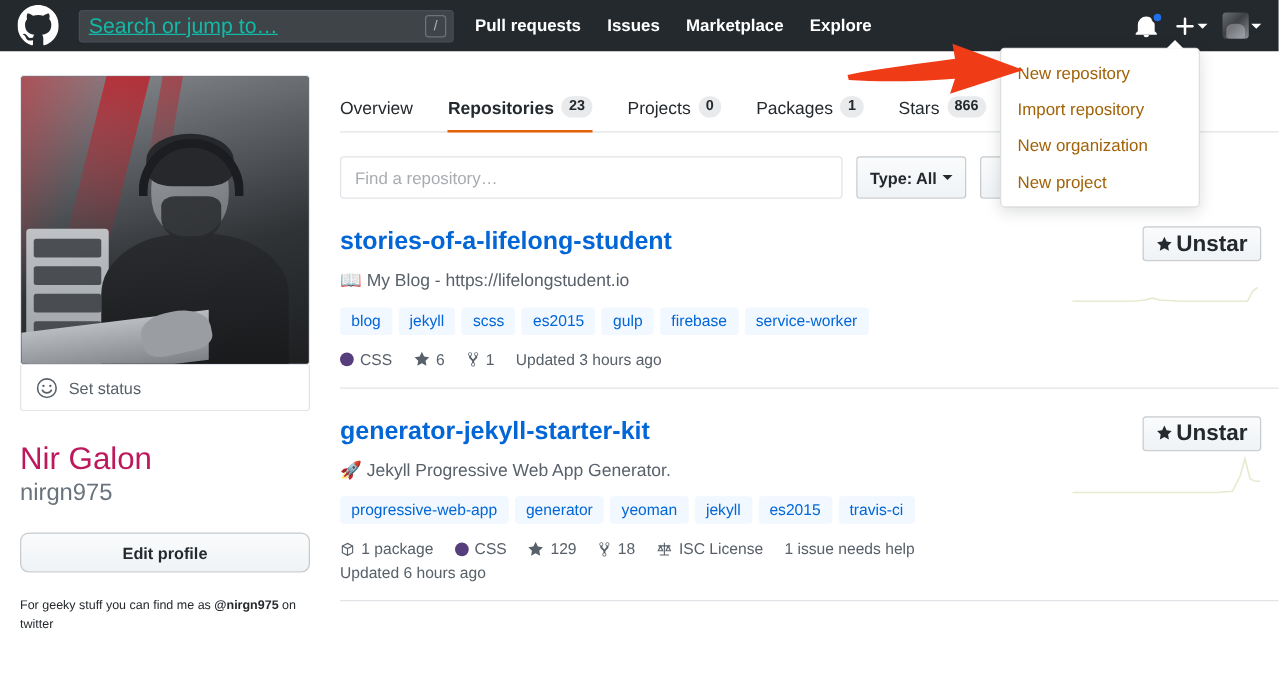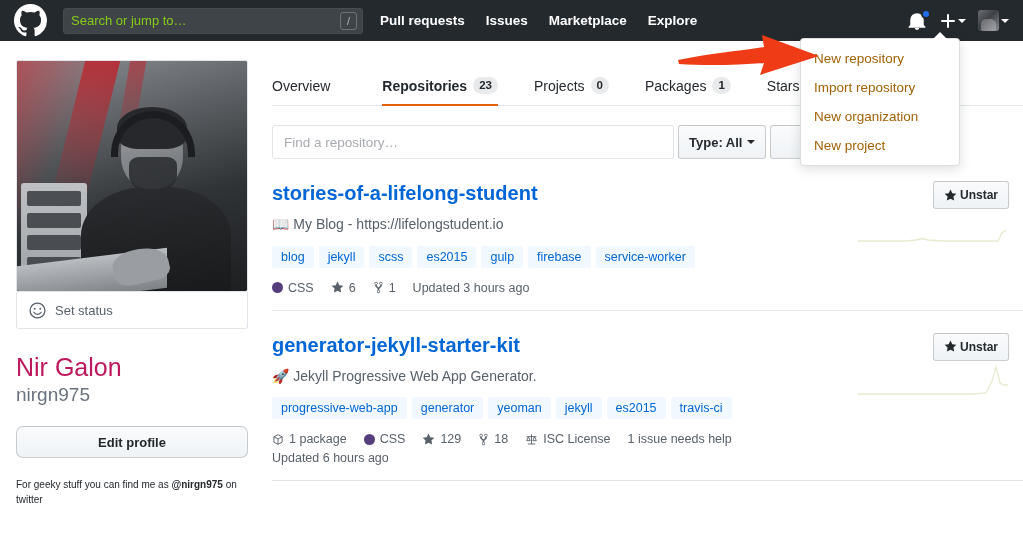--- a/index.html
+++ b/index.html
@@ -25,21 +25,21 @@
   .search-box {
     width: 300px; height: 26px;
     background: #3f4448;
     border: 1px solid #444d56;
     border-radius: 3px;
     display: flex; align-items: center;
     padding: 0 7px;
     position: relative;
   }
   .search-box .ph {
-    color: #84cc16; font-size: 13px; line-height: 1;
+    color: #14b8a6; font-size: 17px; line-height: 1; text-decoration: underline;
   }
   .slash-key {
     position: absolute; right: 5px; top: 3px;
     width: 17px; height: 18px;
     border: 1px solid #6a737d; border-radius: 3px;
     color: #b1b6ba; font-size: 11px;
     display: flex; align-items: center; justify-content: center;
   }
 
   .nav-links { display: flex; align-items: center; margin-left: 17px; }
@@ -220,44 +220,44 @@
   }
   .bio b { font-weight: bold; }
 
   
   .main { position: absolute; left: 272px; top: 60px; width: 751px; }
 
   .tabs {
     display: flex; align-items: flex-end;
     height: 46px;
     border-bottom: 1px solid #e1e4e8;
-    gap: 36px;
+    gap: 28px;
   }
   .tab {
     display: flex; align-items: center; gap: 6px;
     font-size: 14px; color: #24292e;
     padding-bottom: 11px;
     position: relative; white-space: nowrap;
     text-decoration: none; cursor: pointer;
   }
-  .tab.active { font-weight: bold; margin-left: 16px; }
+  .tab.active { font-weight: bold; }
   .tab.active::after {
     content:''; position:absolute; left:0; right:0; bottom:-1px;
     height: 2px; background: #e36209;
   }
   .counter {
     background: rgba(209,213,218,.5);
     border-radius: 20px;
     font-size: 11.5px; font-weight: bold; color: #24292e;
     padding: 1px 6px; line-height: 15px;
   }
 
   .filter-row {
     display: flex; align-items: center;
-    margin-top: 19px; gap: 4px; border-radius: 9px;
+    margin-top: 19px; gap: 11px; border-radius: 9px;
   }
   .repo-search {
     width: 402px; height: 34px;
     border: 1px solid #e1e4e8; border-radius: 3px;
     padding: 0 11px;
     font-size: 13.5px; color: #24292e;
     background: #fff;
     display: flex; align-items: center;
   }
   .repo-search .ph { color: #a8acb1; font-size: 13.5px; }
@@ -319,21 +319,21 @@
   .meta .cell { display: flex; align-items: center; gap: 5px; white-space: nowrap; }
   .lang-dot { width: 11px; height: 11px; border-radius: 50%; display:inline-block; }
 
   .unstar-btn {
     position: absolute; right: 14px; top: 22px;
     height: 28px;
     background: linear-gradient(180deg,#fafbfc,#eff3f6);
     border: 1px solid rgba(27,31,35,.2);
     border-radius: 3px;
     padding: 0 10px;
-    font-size: 12px; font-weight: bold; color:#24292e;
+    font-size: 18px; font-weight: bold; color:#24292e;
     display:flex; align-items:center; gap:3px; cursor:pointer;
   }
   .spark {
     position: absolute; right: 14px; width: 155px; height: 34px;
   }
   .spark svg { display:block; width:100%; height:100%; }
 </style>
 </head>
 <body>
 

